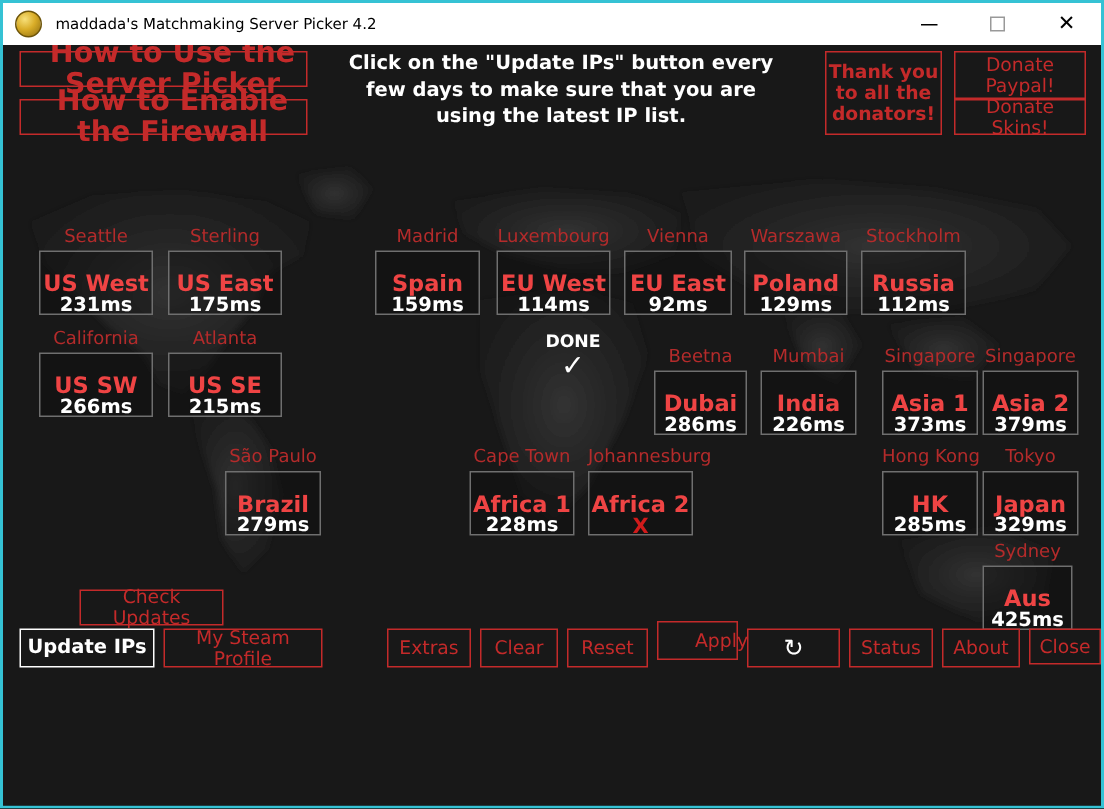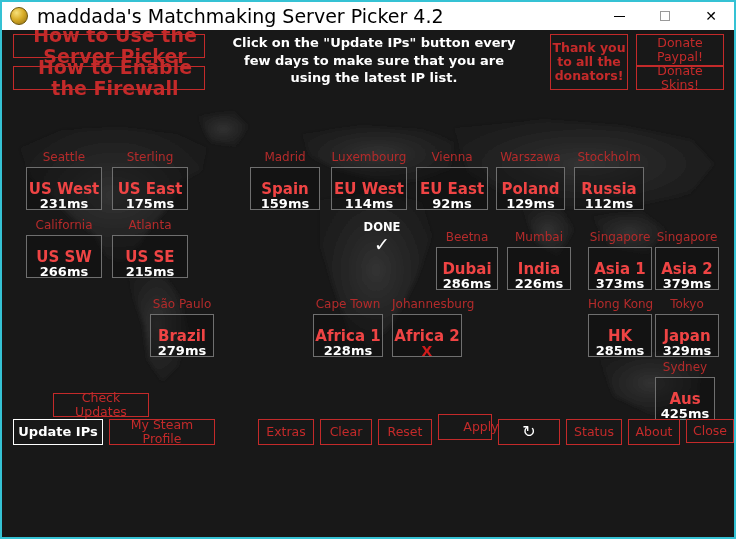--- a/index.html
+++ b/index.html
@@ -14,21 +14,21 @@
   #titlebar{
     position:absolute;left:0;top:0;width:732px;height:28px;
     background:#ffffff;display:flex;align-items:center;
   }
   #app-icon{
     width:16px;height:16px;margin-left:8px;border-radius:50%;
     background:radial-gradient(circle at 35% 30%,#f7e07a 0%,#d9ad28 45%,#8c6b10 100%);
     border:1px solid #6d5409;flex:0 0 auto;
   }
   #title-text{
-    margin-left:9px;font-size:19px;color:#000;white-space:nowrap;
+    margin-left:9px;font-size:10px;color:#000;white-space:nowrap;
     font-family:"DejaVu Sans",sans-serif;
   }
   .wbtn{
     width:46px;height:28px;display:flex;align-items:center;justify-content:center;
     color:#000;background:#fff;flex:0 0 auto;
   }
   #win-controls{margin-left:auto;display:flex;height:28px;}
   .wb-min{width:11px;height:1px;background:#000;}
   .wb-max{width:10px;height:10px;border:1px solid #999;box-sizing:border-box;}
   .wb-close{font-size:14px;line-height:1;font-family:"DejaVu Sans",sans-serif;}

